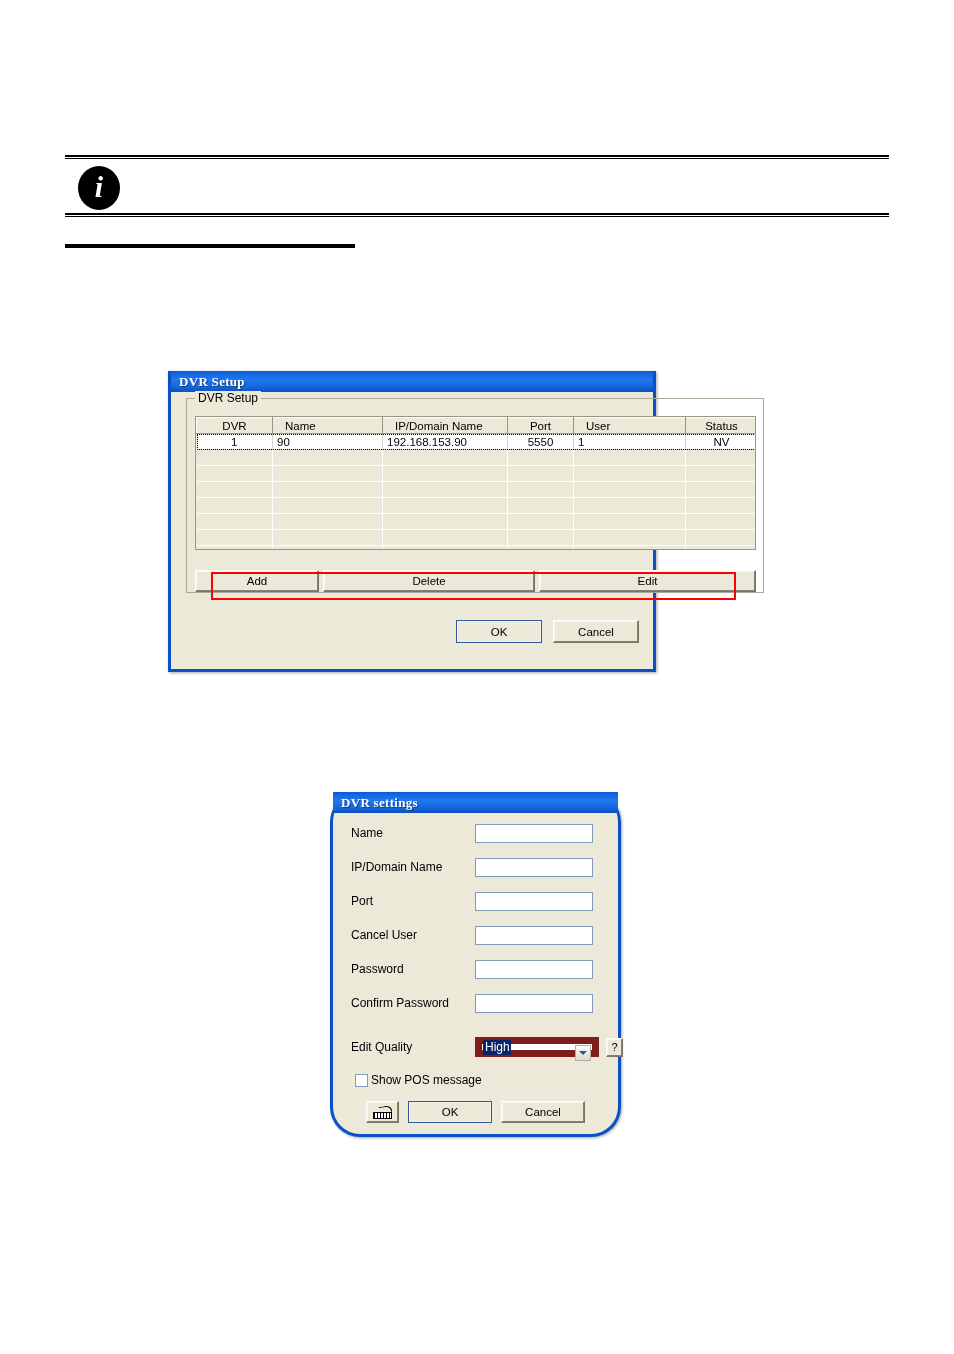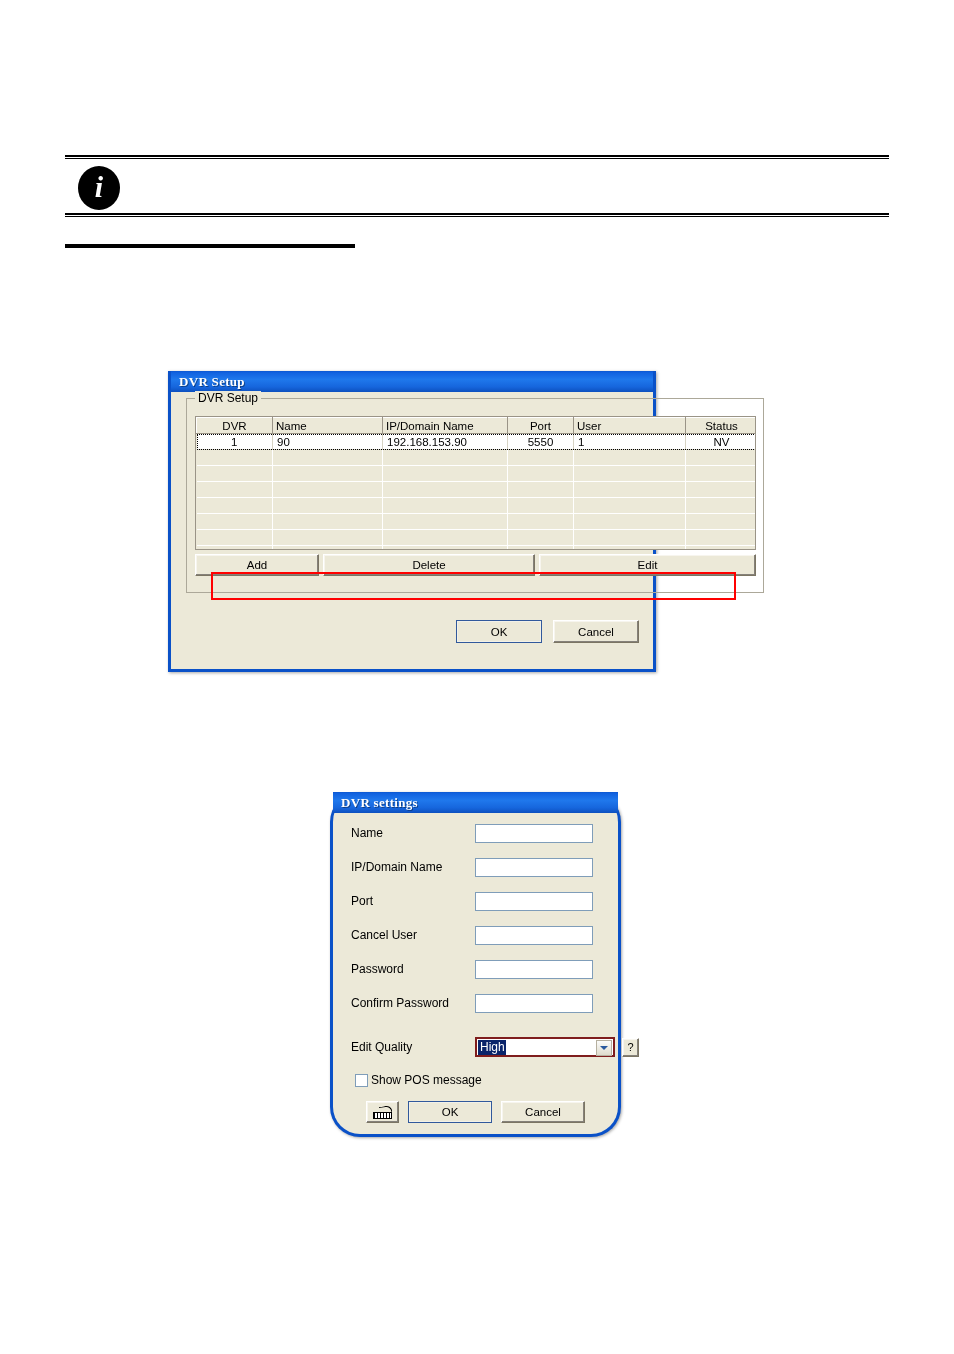--- a/index.html
+++ b/index.html
@@ -141,21 +141,21 @@
   }
   table.datagrid th {
     background: #ece9d8;
     border-right: 1px solid #9a9487;
     border-bottom: 1px solid #9a9487;
     border-top: 1px solid #ffffff;
     border-left: 1px solid #ffffff;
     font-weight: normal;
     height: 16px;
     text-align: center;
-    padding: 0 3px;
+    padding: 0 12px;
     box-sizing: border-box;
   }
   table.datagrid th.left { text-align: left; }
   table.datagrid td {
     height: 16px;
     padding: 0 4px;
     border-right: 1px solid #ffffff;
     border-bottom: 1px solid #ffffff;
     box-sizing: border-box;
     font-size: 11.5px;
@@ -171,21 +171,21 @@
     outline: 1px dotted #000;
     outline-offset: -1px;
   }
   td.c-center { text-align: center; }
   tr.empty-row td { background: #ece9d8; }
 
   
   .btn-strip {
     position: absolute;
     left: 8px;
-    top: 155px;
+    top: 171px;
     width: 561px;
     height: 24px;
     display: flex;
   }
   .redbox {
     position: absolute;
     left: 211px;
     top: 572px;
     width: 525px;
     height: 28px;
@@ -261,24 +261,24 @@
     width: 118px;
     height: 19px;
     background: #ffffff;
     border: 1px solid #7f9db9;
     box-sizing: border-box;
     font-size: 12px;
     padding: 0 3px;
     font-family: "Liberation Sans", sans-serif;
   }
   .combo {
-    width: 140px;
+    width: 124px;
     height: 20px;
     background: #ffffff;
-    border: 2px solid #7f1d1d;
+    border: 7px solid #7f1d1d;
     box-sizing: border-box;
     display: flex;
     align-items: center;
     position: relative;
   }
   .combo .sel-value {
     background: #0a246a;
     color: #ffffff;
     font-size: 12px;
     padding: 0 1px 0 2px;

